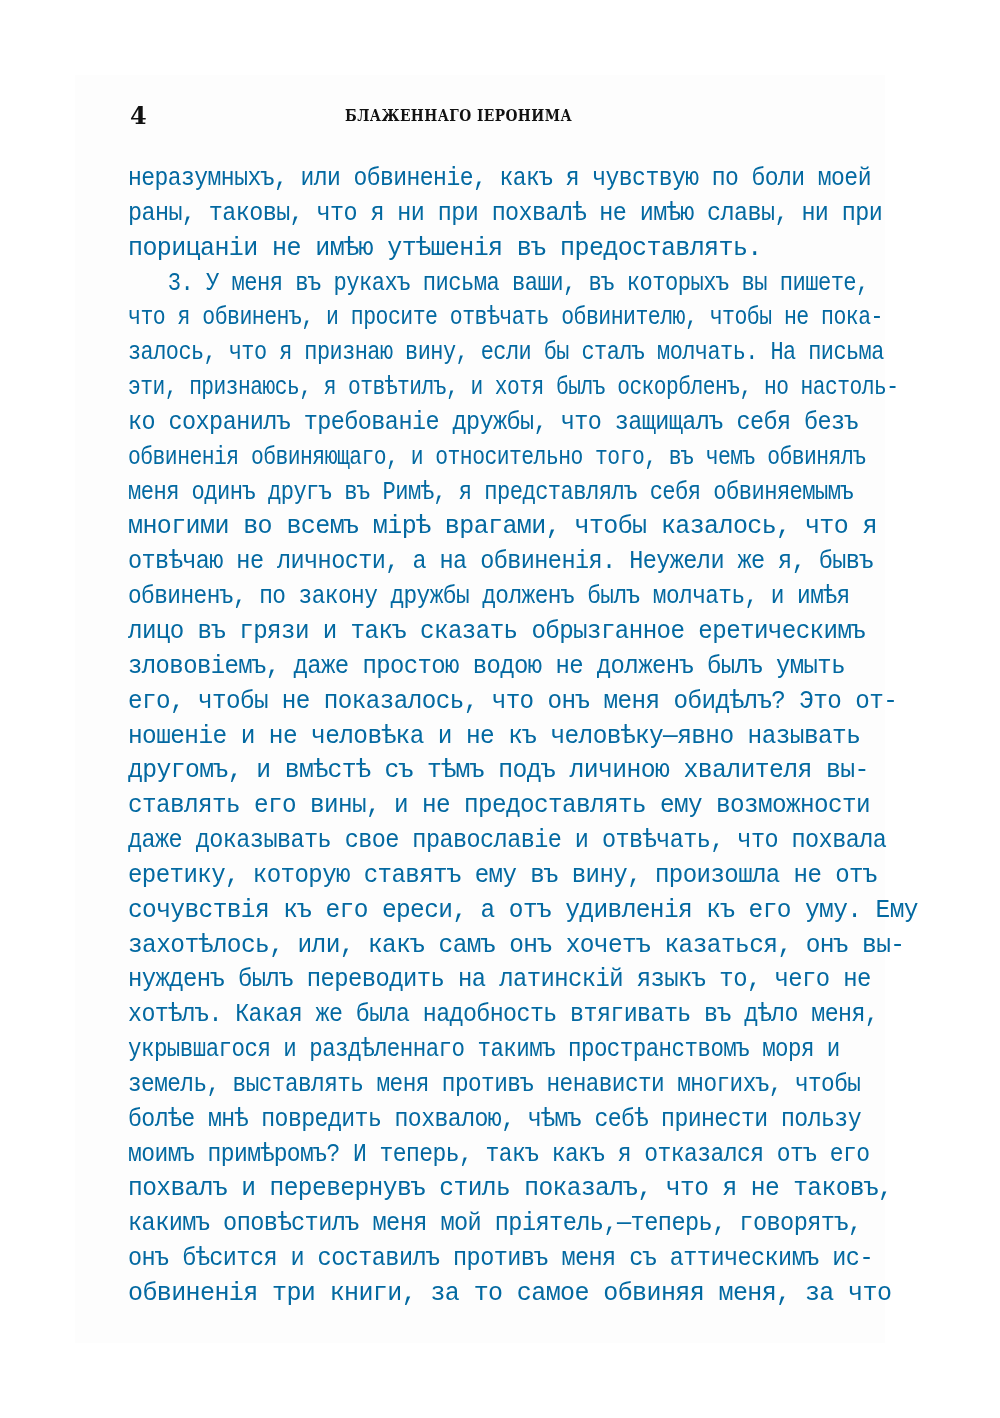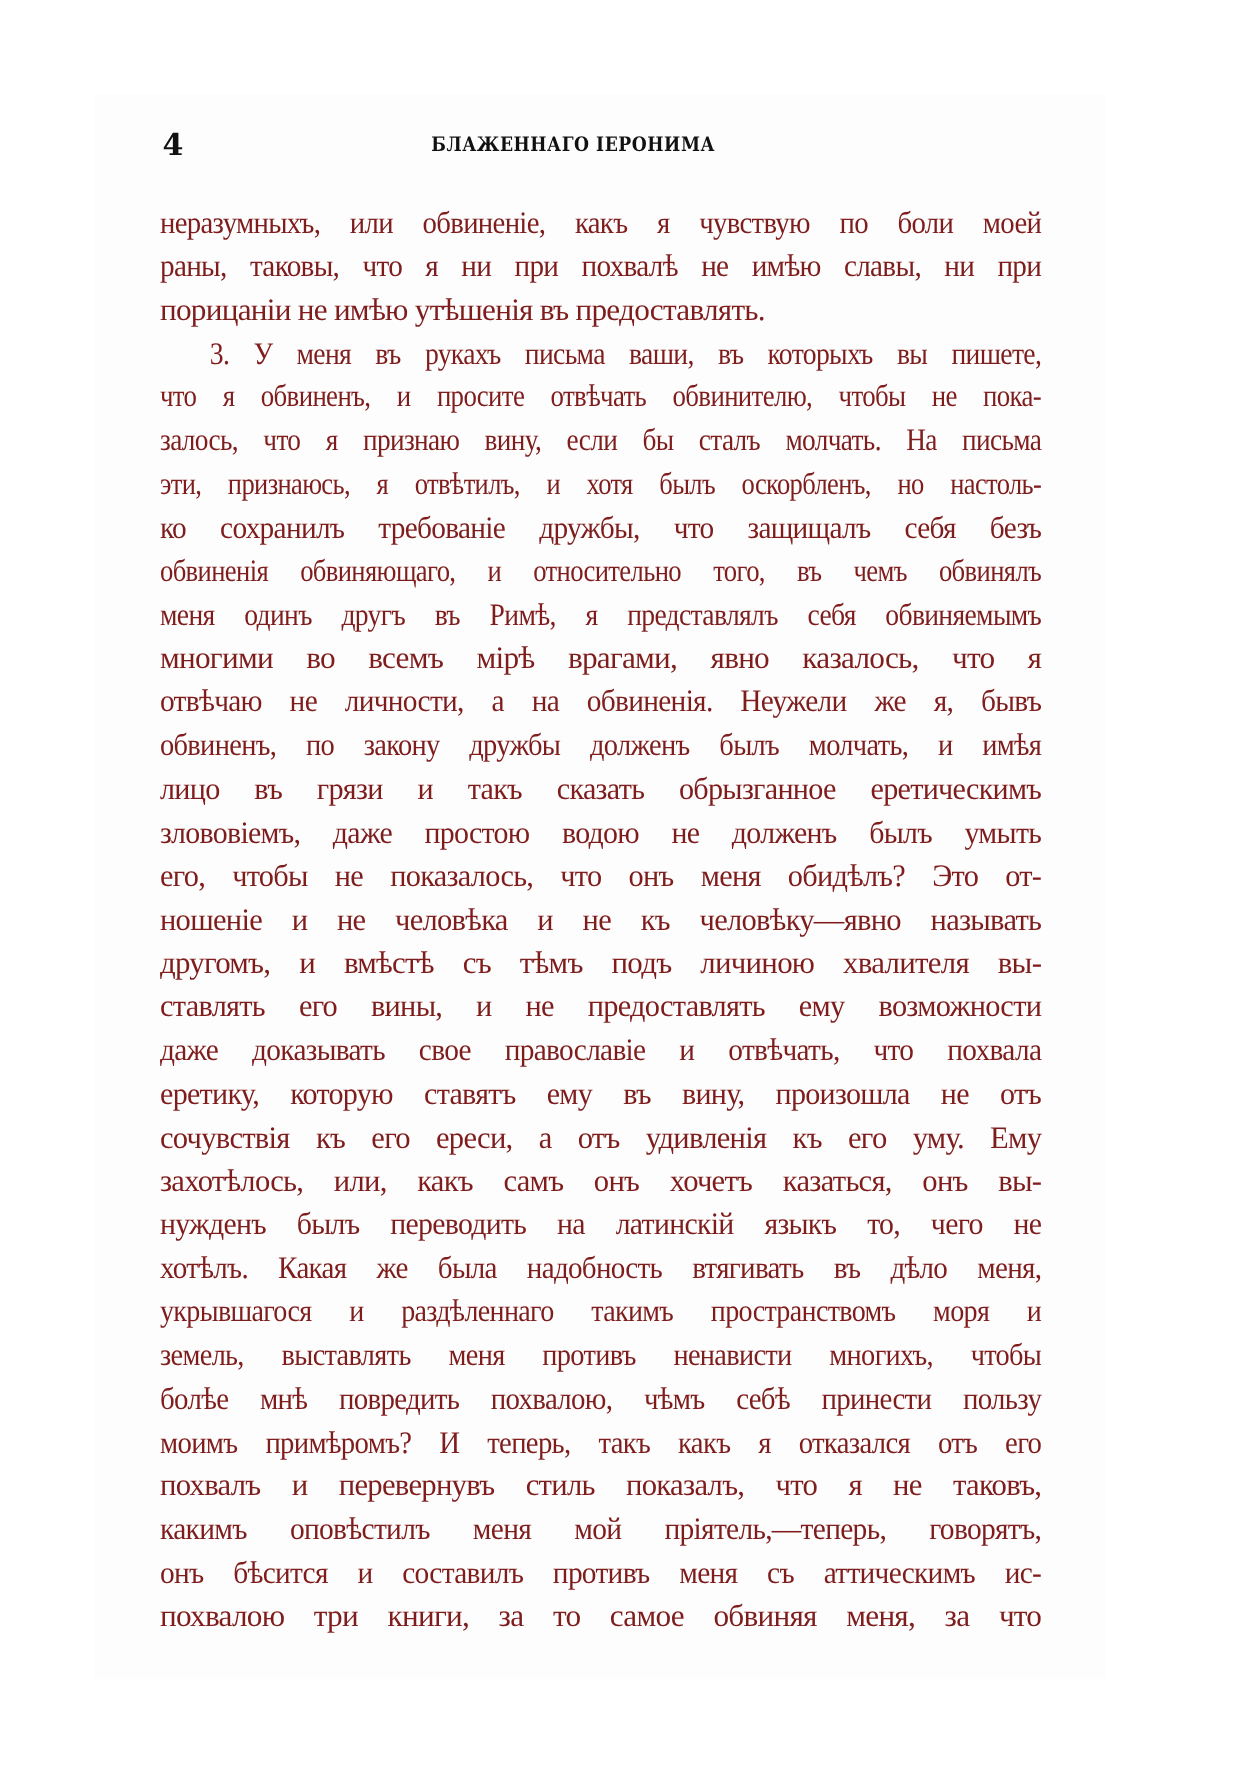--- a/index.html
+++ b/index.html
@@ -48,22 +48,22 @@
     line-height: 20px;
     transform: scaleX(0.86);
     transform-origin: left top;
     white-space: nowrap;
   }
   .body-text {
     position: absolute;
     left: 128px;
     top: 162px;
     width: 705px;
-    font-family: Liberation Serif, serif;
-    color: #7f1d1d;
+    font-family: Liberation Mono, monospace;
+    color: #0369a1;
   }
   .line {
     height: 34.85px;
     line-height: 34.85px;
     font-size: 25px;
     white-space: nowrap;
     text-align: justify;
     text-align-last: justify;
     display: block;
     letter-spacing: -0.6px;
@@ -97,21 +97,21 @@
   </div>
 
   <div>
     <div class="line indent" style="transform: scaleX(0.885); width: 112.995%;">3. У меня въ рукахъ письма ваши, въ которыхъ вы пишете,</div>
     <div class="line" style="transform: scaleX(0.8593); width: 116.367%;">что я обвиненъ, и просите отвѣчать обвинителю, чтобы не пока-</div>
     <div class="line" style="transform: scaleX(0.8746); width: 114.333%;">залось, что я признаю вину, если бы сталъ молчать. На письма</div>
     <div class="line" style="transform: scaleX(0.8491); width: 117.77%;">эти, признаюсь, я отвѣтилъ, и хотя былъ оскорбленъ, но настоль-</div>
     <div class="line" style="transform: scaleX(0.9387); width: 106.531%;">ко сохранилъ требованіе дружбы, что защищалъ себя безъ</div>
     <div class="line" style="transform: scaleX(0.8534); width: 117.176%;">обвиненія обвиняющаго, и относительно того, въ чемъ обвинялъ</div>
     <div class="line" style="transform: scaleX(0.8834); width: 113.196%;">меня одинъ другъ въ Римѣ, я представлялъ себя обвиняемымъ</div>
-    <div class="line">многими во всемъ мірѣ врагами, явно казалось, что я</div>
+    <div class="line">многими во всемъ мірѣ врагами, чтобы казалось, что я</div>
     <div class="line" style="transform: scaleX(0.9404); width: 106.336%;">отвѣчаю не личности, а на обвиненія. Неужели же я, бывъ</div>
     <div class="line" style="transform: scaleX(0.9109); width: 109.785%;">обвиненъ, по закону дружбы долженъ былъ молчать, и имѣя</div>
     <div class="line" style="transform: scaleX(0.9658); width: 103.542%;">лицо въ грязи и такъ сказать обрызганное еретическимъ</div>
     <div class="line" style="transform: scaleX(0.9573); width: 104.461%;">злововіемъ, даже простою водою не долженъ былъ умыть</div>
     <div class="line" style="transform: scaleX(0.9711); width: 102.977%;">его, чтобы не показалось, что онъ меня обидѣлъ? Это от-</div>
     <div class="line" style="transform: scaleX(0.9777); width: 102.285%;">ношеніе и не человѣка и не къ человѣку—явно называть</div>
     <div class="line" style="transform: scaleX(0.989); width: 101.108%;">другомъ, и вмѣстѣ съ тѣмъ подъ личиною хвалителя вы-</div>
     <div class="line" style="transform: scaleX(0.972); width: 102.877%;">ставлять его вины, и не предоставлять ему возможности</div>
     <div class="line" style="transform: scaleX(0.9402); width: 106.359%;">даже доказывать свое православіе и отвѣчать, что похвала</div>
     <div class="line" style="transform: scaleX(0.9628); width: 103.863%;">еретику, которую ставятъ ему въ вину, произошла не отъ</div>
@@ -119,15 +119,15 @@
     <div class="line" style="transform: scaleX(0.9802); width: 102.019%;">захотѣлось, или, какъ самъ онъ хочетъ казаться, онъ вы-</div>
     <div class="line" style="transform: scaleX(0.9549); width: 104.725%;">нужденъ былъ переводить на латинскій языкъ то, чего не</div>
     <div class="line" style="transform: scaleX(0.9302); width: 107.509%;">хотѣлъ. Какая же была надобность втягивать въ дѣло меня,</div>
     <div class="line" style="transform: scaleX(0.8986); width: 111.281%;">укрывшагося и раздѣленнаго такимъ пространствомъ моря и</div>
     <div class="line" style="transform: scaleX(0.908); width: 110.133%;">земель, выставлять меня противъ ненависти многихъ, чтобы</div>
     <div class="line" style="transform: scaleX(0.9253); width: 108.072%;">болѣе мнѣ повредить похвалою, чѣмъ себѣ принести пользу</div>
     <div class="line" style="transform: scaleX(0.9192); width: 108.792%;">моимъ примѣромъ? И теперь, такъ какъ я отказался отъ его</div>
     <div class="line" style="transform: scaleX(0.9827); width: 101.758%;">похвалъ и перевернувъ стиль показалъ, что я не таковъ,</div>
     <div class="line" style="transform: scaleX(0.9432); width: 106.017%;">какимъ оповѣстилъ меня мой пріятель,—теперь, говорятъ,</div>
     <div class="line" style="transform: scaleX(0.9404); width: 106.334%;">онъ бѣсится и составилъ противъ меня съ аттическимъ ис-</div>
-    <div class="line">похвалою три книги, за то самое обвиняя меня, за что</div>
+    <div class="line">обвиненія три книги, за то самое обвиняя меня, за что</div>
   </div>
 </div>
 
 </body></html>

